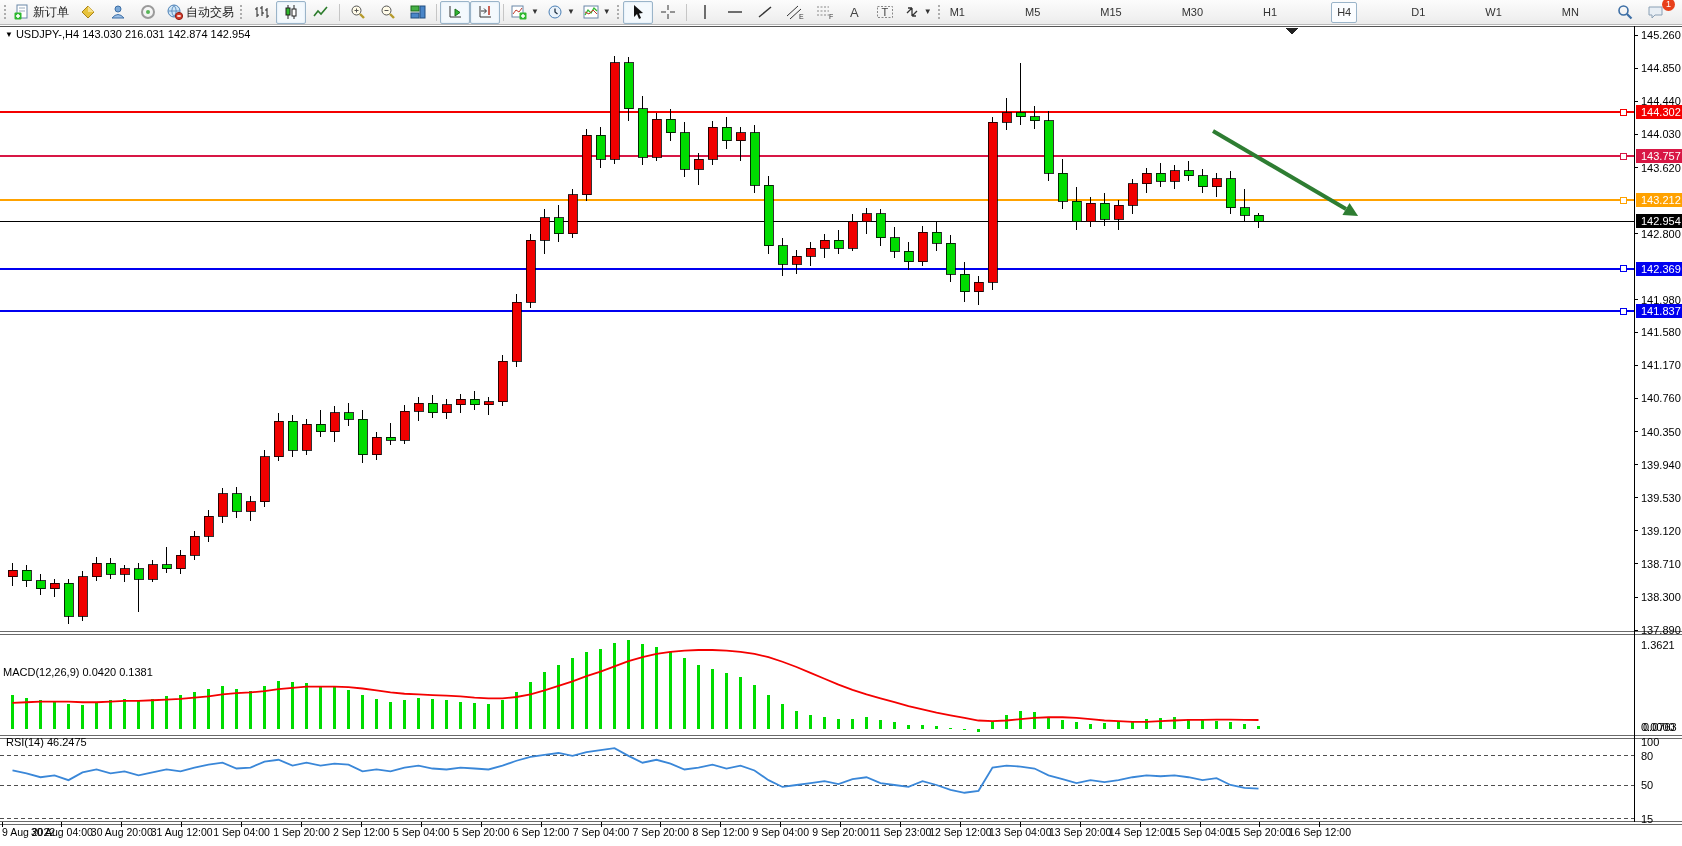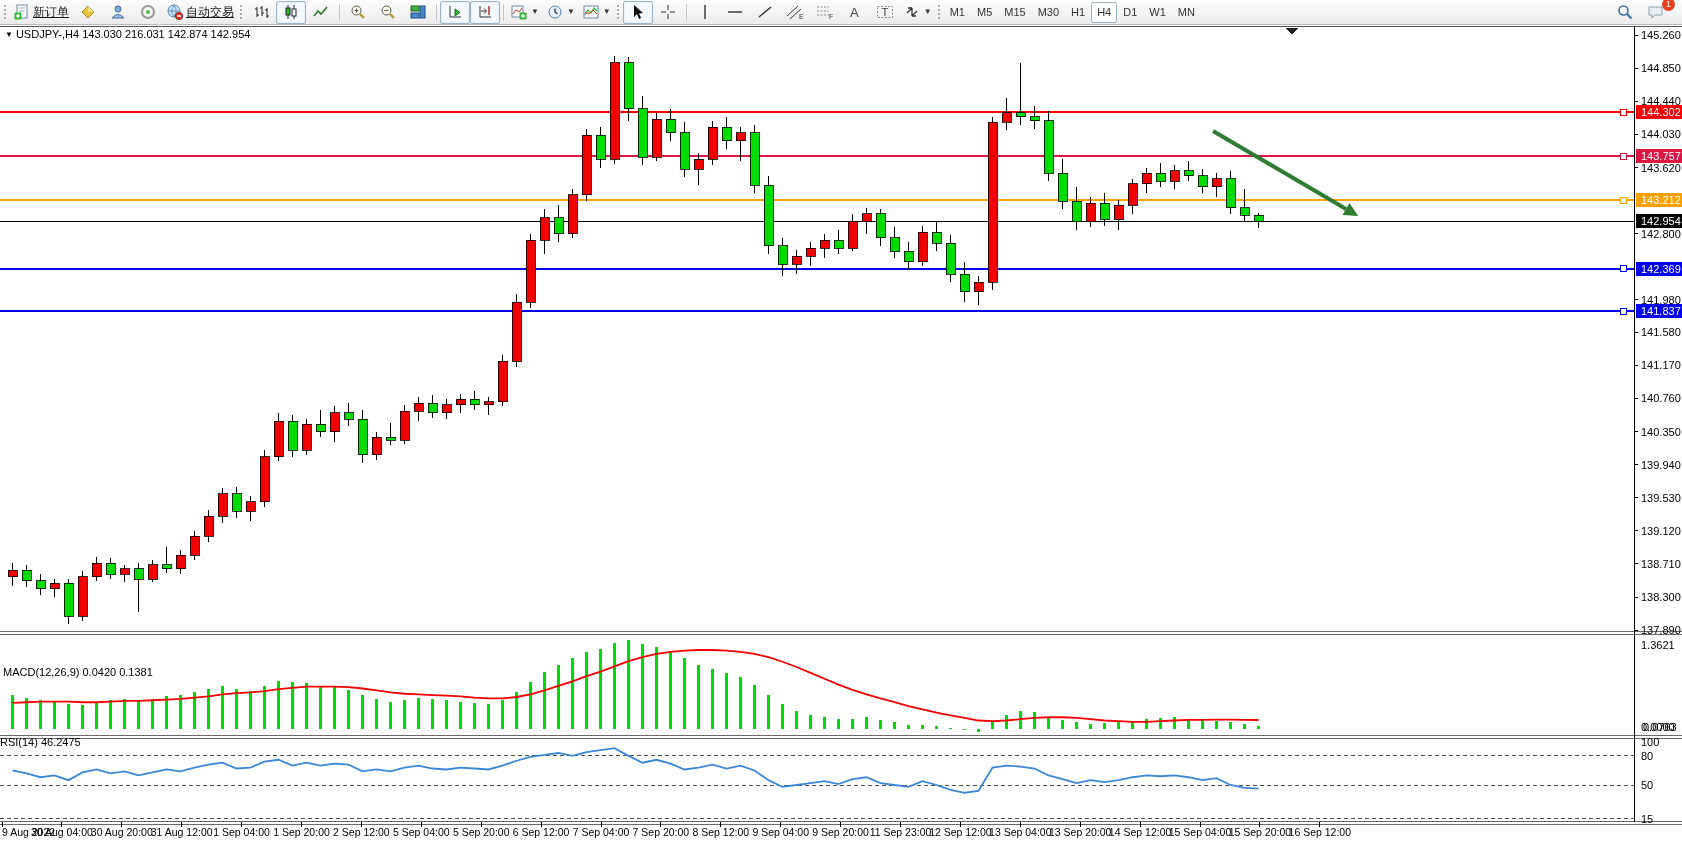--- a/index.html
+++ b/index.html
@@ -5,38 +5,38 @@
   html,body{margin:0;padding:0;background:#d4d0c8;}
   .stage{position:relative;width:1682px;height:846px;background:#ffffff;overflow:hidden;
          font-family:"Liberation Sans",sans-serif;}
   
   .toolbar{position:absolute;top:0;left:0;width:1682px;height:25px;z-index:3;
            background:linear-gradient(#fcfcfc,#ececec);border-bottom:1px solid #b9b9b9;
            display:flex;align-items:center;padding:0 2px;box-sizing:border-box;}
   .tbtn{height:21px;min-width:22px;display:flex;align-items:center;justify-content:center;
         gap:3px;padding:0 3px;font-size:12px;color:#1a1a1a;border:1px solid transparent;border-radius:2px;}
   .tbtn.active{border-color:#9ab4c9;background:#f4f9fd;box-shadow:inset 0 0 2px #cfe0ee;}
-  .tbtn .lbl{white-space:nowrap;text-decoration:underline;}
+  .tbtn .lbl{white-space:nowrap;}
   .sep{width:1px;height:17px;background:#c6c6c6;margin:0 3px;flex:none;}
   .grip{width:4px;height:16px;margin:0 3px 0 1px;flex:none;
         background-image:radial-gradient(#adadad 34%,transparent 36%);background-size:4px 4px;}
   .caret{font-size:8px;line-height:8px;color:#333;margin-left:1px;}
   .tf{font-size:11px;color:#333;padding:0 5px;height:19px;display:flex;align-items:center;
       border:1px solid transparent;border-radius:2px;}
   .tf.active{border-color:#9ab4c9;background:#fbfdff;}
   .spacer{flex:1;}
   .badge{position:absolute;top:-4px;right:-6px;background:#e8401c;color:#fff;font-size:9px;
          width:13px;height:13px;border-radius:50%;display:flex;align-items:center;justify-content:center;}
   .chatwrap{position:relative;margin-right:10px;}
   
   svg.chart{position:absolute;top:0;left:0;z-index:1;}
   .ovl{position:absolute;z-index:2;font-size:11px;color:#000;white-space:nowrap;}
   #chart-title{top:28px;left:5px;}
   #macd-label{top:631px;left:3px;margin-top:35px;}
-  #rsi-label{top:736px;left:0;}
+  #rsi-label{top:736px;left:6px;}
   .tri{display:inline-block;font-size:8px;vertical-align:1px;margin-right:3px;color:#000;}
 </style>
 </head>
 <body>
 
 <div class="stage">
 
   <div class="toolbar">
     <div class="grip"></div>
 
@@ -229,21 +229,21 @@
     </div>
     <div class="tbtn">
       <svg width="16" height="16">
         <path d="M3,9 L8,4 M8,4 h-4 M8,4 v4" stroke="#333" fill="none" stroke-width="1.3"></path>
         <path d="M13,7 L8,12 M8,12 h4 M8,12 v-4" stroke="#333" fill="none" stroke-width="1.3"></path>
       </svg>
       <span class="caret">▼</span>
     </div>
 
     <div class="grip"></div>
-    <div id="tf-group" style="display:flex;align-items:flex-start;">
+    <div id="tf-group" style="display:flex;align-items:flex-start;gap:48px;">
         <div class="tf">M1</div>
         <div class="tf">M5</div>
         <div class="tf">M15</div>
         <div class="tf">M30</div>
         <div class="tf">H1</div>
         <div class="tf active">H4</div>
         <div class="tf">D1</div>
         <div class="tf">W1</div>
         <div class="tf">MN</div>
       </div>

